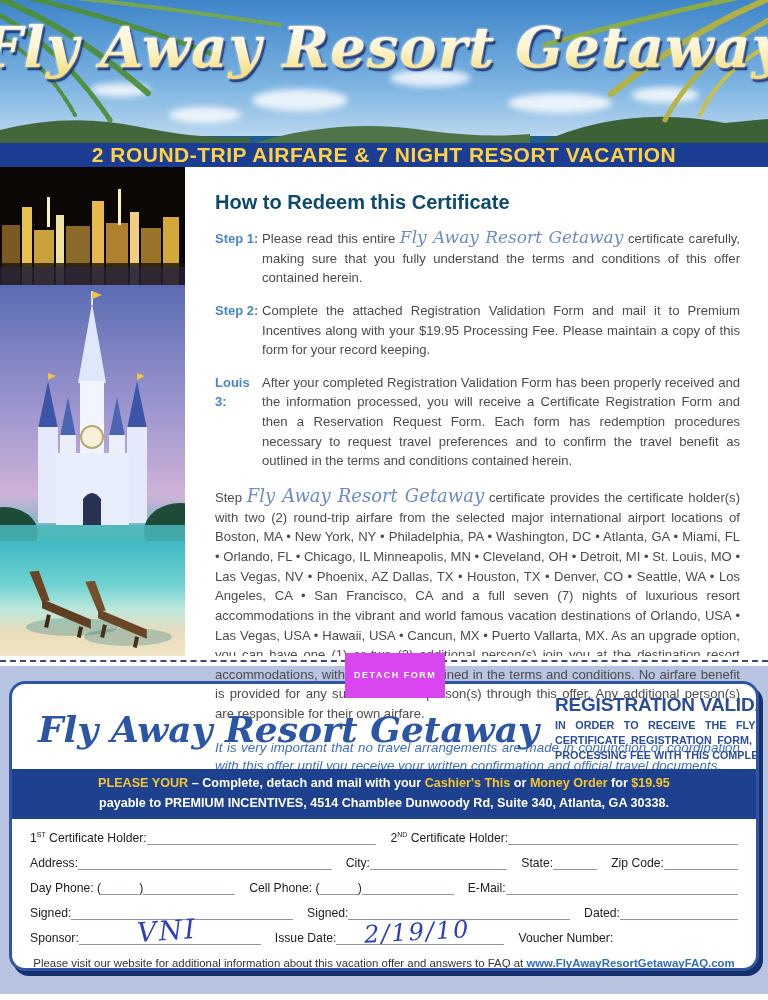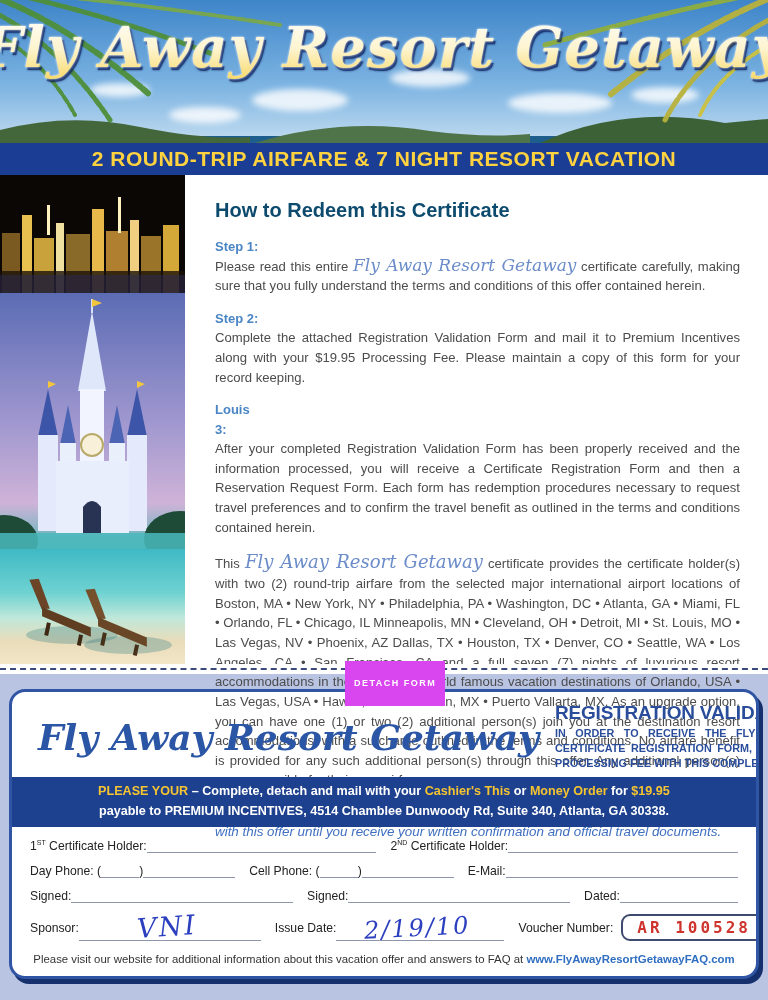--- a/index.html
+++ b/index.html
@@ -13,31 +13,31 @@
   .hero-title {
     position:absolute; inset:0; display:flex; justify-content:center; align-items:flex-start;
     padding-top:14px; font-family:"DejaVu Serif", serif; font-style:italic; font-weight:bold;
     font-size:56px; letter-spacing:1px; white-space:nowrap;
     background:linear-gradient(180deg,#ffffff 8%,#fdf4cf 34%,#f8d96a 56%,#eeb827 78%,#d99c12 100%);
     -webkit-background-clip:text; background-clip:text; color:transparent;
     filter:drop-shadow(0 0 1px rgba(255,255,255,.95)) drop-shadow(2px 3px 0 rgba(16,35,96,.8));
   }
 
   
-  .top-banner { height:32px; background:#1c3d94; display:flex; align-items:center; justify-content:center; }
+  .top-banner { height:24px; background:#1c3d94; display:flex; align-items:center; justify-content:center; }
   .top-banner span { color:#ffd23f; font-weight:bold; font-size:21px; letter-spacing:.5px; }
 
   
   .content-row { display:flex; height:489px; background:#fff; }
   .montage { width:185px; flex:none; display:flex; flex-direction:column; }
   .montage svg { display:block; }
 
   .redeem { flex:1; padding:24px 28px 0 30px; }
   .redeem h1 { font-size:20px; color:#0c4a6e; font-weight:bold; margin-bottom:15px; }
-  .step { display:flex; margin-bottom:13px;flex-direction:column; }
+  .step { display:flex; margin-bottom:13px; }
   .step-label { flex:none; width:47px; font-weight:bold; color:#4a86c5; font-size:13px; line-height:1.5; }
   .step p, .body-par { font-size:13.1px; color:#4c4c4c; line-height:1.5; text-align:justify; }
   .script-inline { font-family:"DejaVu Serif", serif; font-style:italic; color:#6b8cc9; font-size:17px; line-height:1; }
   .body-par { margin-top:16px; }
   .body-par .script-inline { font-size:18px; }
   .note { margin-top:15px; font-size:13.4px; font-style:italic; color:#3f6fc0; line-height:1.35; text-align:justify; }
 
   
   .detach-row { position:relative; height:10px; background:#fff; }
   .detach-row::before { content:""; position:absolute; left:0; right:0; top:4px; border-top:2px dashed #3a4a7a; }
@@ -232,21 +232,21 @@
       <div class="step">
         <span class="step-label">Step 2:</span>
         <p>Complete the attached Registration Validation Form and mail it to Premium Incentives along with your $19.95 Processing Fee. Please maintain a copy of this form for your record keeping.</p>
       </div>
 
       <div class="step">
         <span class="step-label">Louis 3:</span>
         <p>After your completed Registration Validation Form has been properly received and the information processed, you will receive a Certificate Registration Form and then a Reservation Request Form. Each form has redemption procedures necessary to request travel preferences and to confirm the travel benefit as outlined in the terms and conditions contained herein.</p>
       </div>
 
-      <p class="body-par"><span>This</span>
+      <p class="body-par"><span>Step</span>
         <span class="script-inline">Fly Away Resort Getaway</span>
         <span>certificate provides the certificate holder(s) with two (2) round-trip airfare from the selected major international airport locations of Boston, MA • New York, NY • Philadelphia, PA • Washington, DC • Atlanta, GA • Miami, FL • Orlando, FL • Chicago, IL Minneapolis, MN • Cleveland, OH • Detroit, MI • St. Louis, MO • Las Vegas, NV • Phoenix, AZ Dallas, TX • Houston, TX • Denver, CO • Seattle, WA • Los Angeles, CA • San Francisco, CA and a full seven (7) nights of luxurious resort accommodations in the vibrant and world famous vacation destinations of Orlando, USA • Las Vegas, USA • Hawaii, USA • Cancun, MX • Puerto Vallarta, MX. As an upgrade option, you can have one (1) or two (2) additional person(s) join you at the destination resort accommodations, with a surcharge outlined in the terms and conditions. No airfare benefit is provided for any such additional person(s) through this offer. Any additional person(s) are responsible for their own airfare.</span></p>
 
       <p class="note">It is very important that no travel arrangements are made in conjunction or coordination with this offer until you receive your written confirmation and official travel documents.</p>
     </main>
   </div>
 
   <div class="detach-row">
     <span class="detach-badge">DETACH FORM</span>
   </div>
@@ -270,20 +270,33 @@
       <div class="fields">
 
         <div class="frow">
           <span class="lab"><span>1</span><sup>ST</sup><span> Certificate Holder:</span></span>
           <span class="fill grow"></span>
           <span class="gap"></span>
           <span class="lab"><span>2</span><sup>ND</sup><span> Certificate Holder:</span></span>
           <span class="fill grow"></span>
         </div>
 
+        <div class="frow">
+          <span class="lab">Address:</span>
+          <span class="fill grow" style="flex:2.4"></span>
+          <span class="gap"></span>
+          <span class="lab">City:</span>
+          <span class="fill grow" style="flex:1.3"></span>
+          <span class="gap"></span>
+          <span class="lab">State:</span>
+          <span class="fill w60"></span>
+          <span class="gap"></span>
+          <span class="lab">Zip Code:</span>
+          <span class="fill w80"></span>
+        </div>
 
         <div class="frow">
           <span class="lab">Day Phone: (</span>
           <span class="fill w40"></span>
           <span class="lab">)</span>
           <span class="fill w95"></span>
           <span class="gap"></span>
           <span class="lab">Cell Phone: (</span>
           <span class="fill w40"></span>
           <span class="lab">)</span>
@@ -309,21 +322,20 @@
           <span class="fill w180" style="align-self:flex-end">
             <span class="hand hand-sig">VNI</span>
           </span>
           <span class="gap"></span>
           <span class="lab">Issue Date:</span>
           <span class="fill w170" style="align-self:flex-end">
             <span class="hand hand-date">2/19/10</span>
           </span>
           <span class="gap"></span>
           <span class="lab">Voucher Number:</span>
-          <span class="voucher-box"><span>AR 100528</span></span>
         </div>
 
       </div>
 
       <p class="form-footer"><span>Please visit our website for additional information about this vacation offer and answers to FAQ at </span><b>www.FlyAwayResortGetawayFAQ.com</b></p>
 
     </div>
   </section>
 
 </div>

